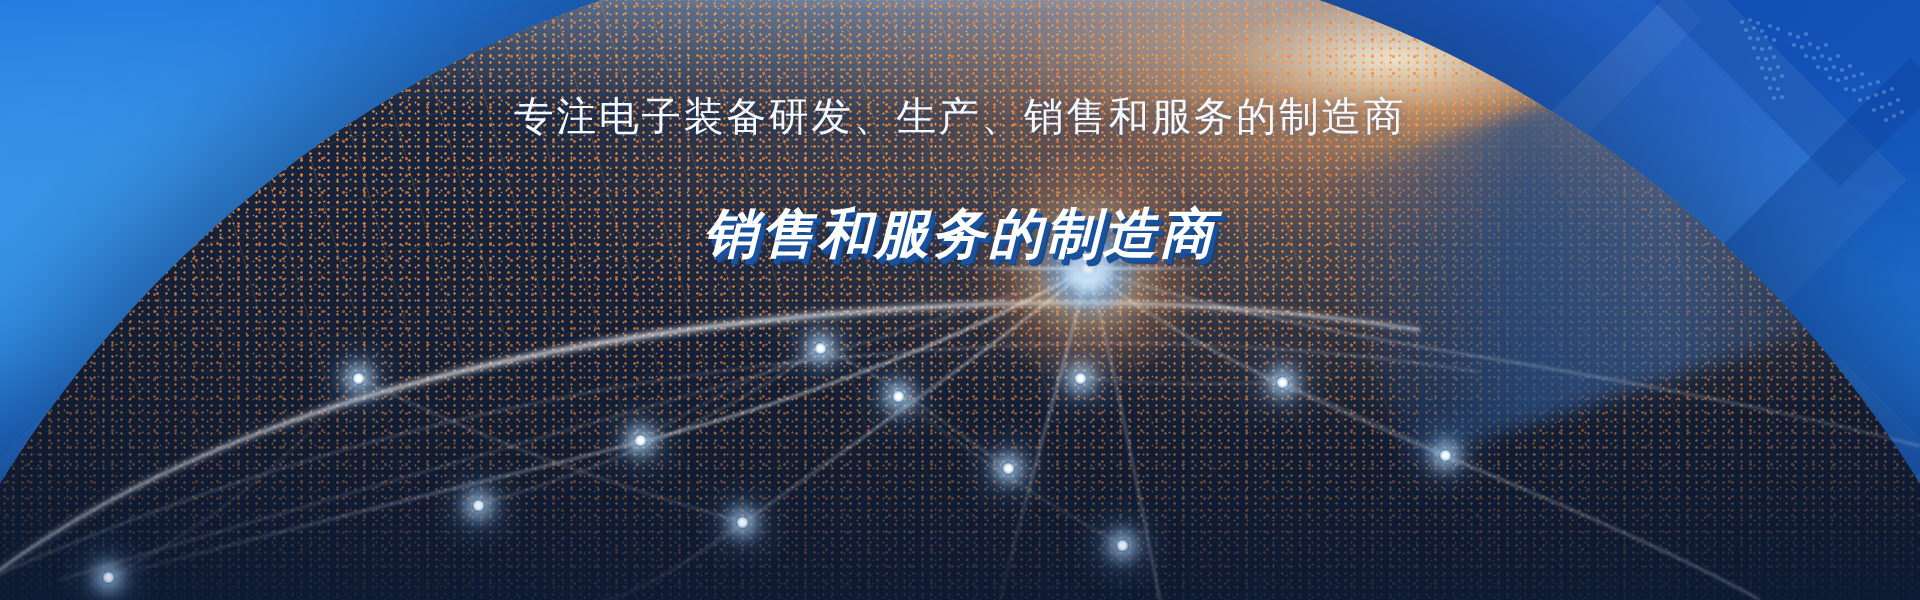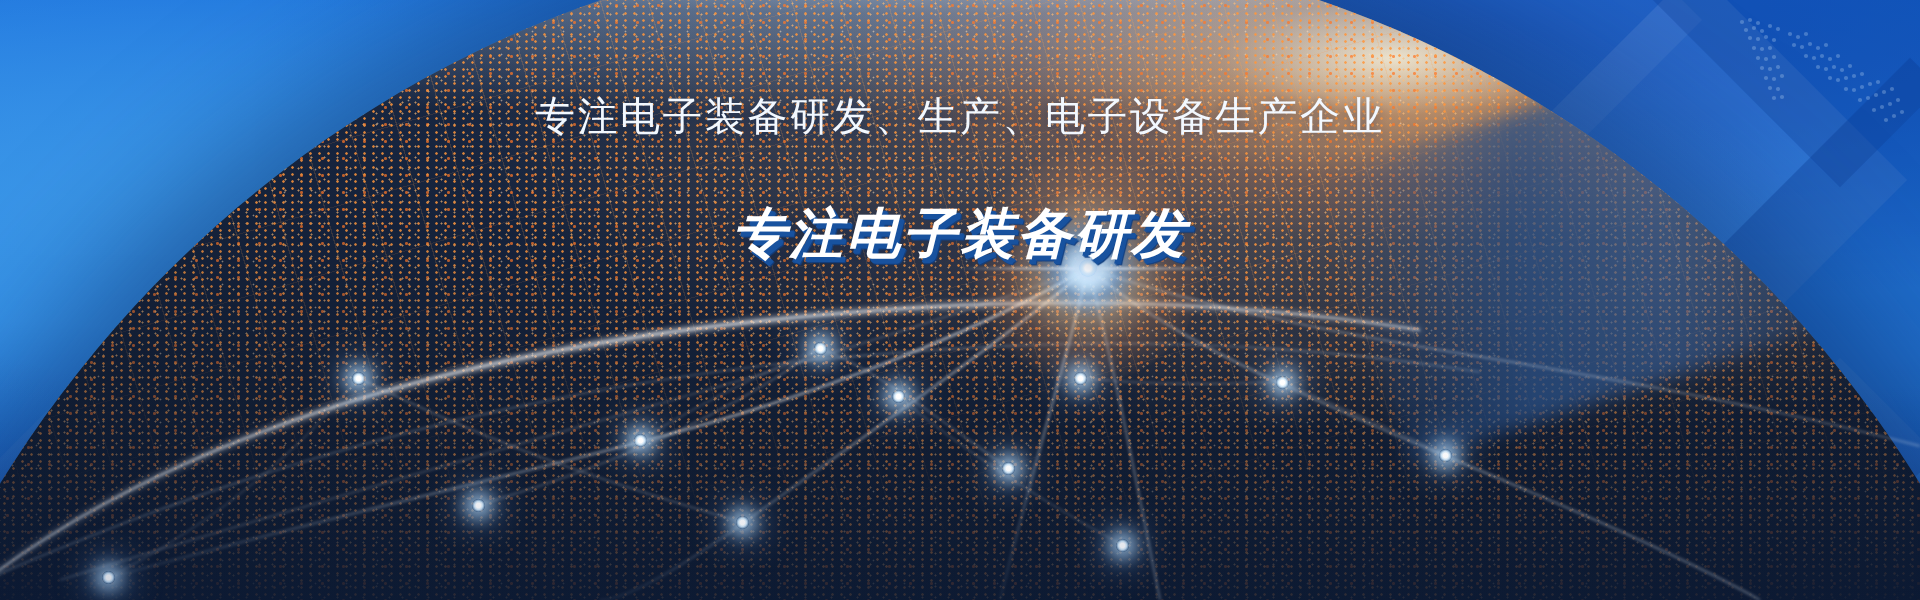--- a/index.html
+++ b/index.html
@@ -342,17 +342,17 @@
       <div class="node" style="left: 1080px; top: 378px;"></div>
       <div class="node" style="left: 1122px; top: 545px;"></div>
       <div class="node" style="left: 1282px; top: 382px;"></div>
       <div class="node" style="left: 1445px; top: 455px;"></div>
       <div class="node big" style="left: 1088px; top: 268px;"></div>
     </div>
 
   <div class="vignette"></div>
 
   <div class="copy">
-    <p class="headline-1">专注电子装备研发、生产、电子设备生产企业</p>
-    <p class="headline-2">专注电子装备研发</p>
+    <p class="headline-1">专注电子装备研发、生产、销售和服务的制造商</p>
+    <p class="headline-2">销售和服务的制造商</p>
   </div>
 
 </div>
 
 </body></html>

